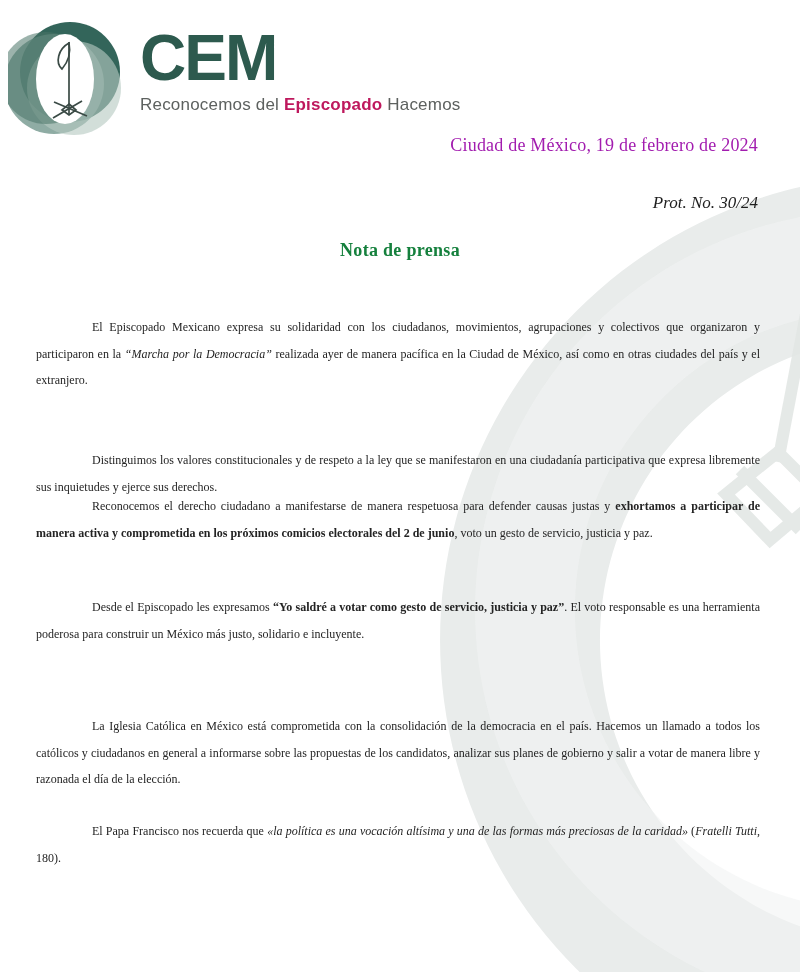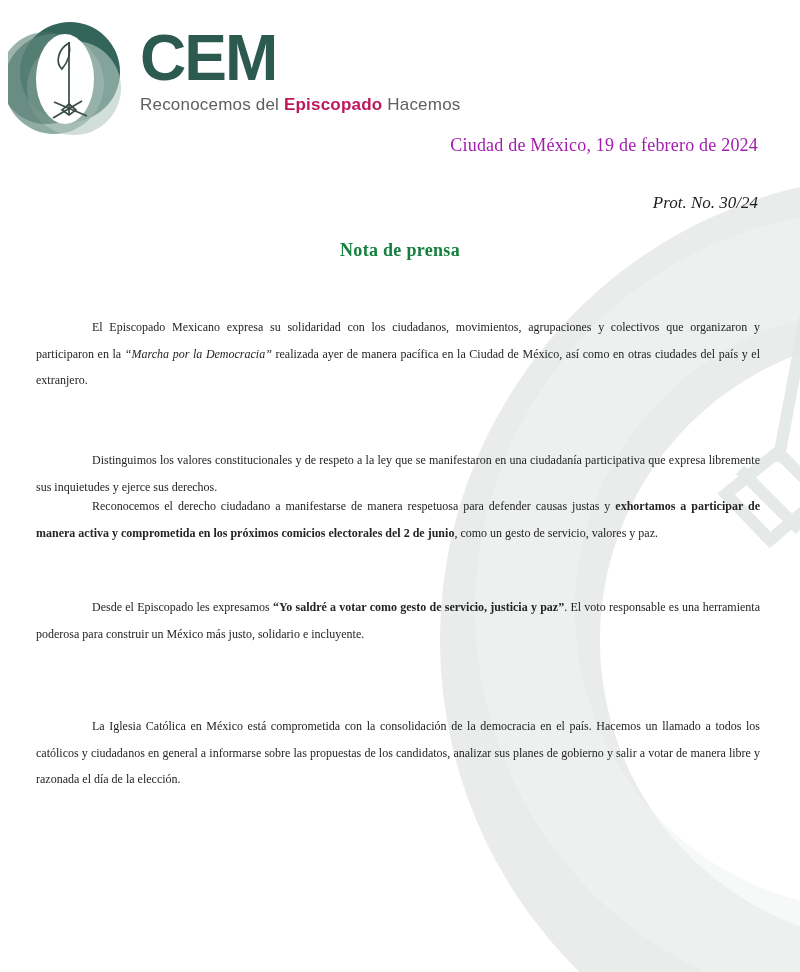--- a/index.html
+++ b/index.html
@@ -91,18 +91,19 @@
   </div>
 
   <div class="dateline">Ciudad de México, 19 de febrero de 2024</div>
   <div class="protocol">Prot. No. 30/24</div>
 
   <h1 class="doc-title">Nota de prensa</h1>
 
   <div class="body-text">
       <p class="para"><span>El Episcopado Mexicano expresa su solidaridad con los ciudadanos, movimientos, agrupaciones y colectivos que organizaron y participaron en la </span><span class="i">“Marcha por la Democracia”</span><span> realizada ayer de manera pacífica en la Ciudad de México, así como en otras ciudades del país y el extranjero.</span></p>
       <p class="para"><span>Distinguimos los valores constitucionales y de respeto a la ley que se manifestaron en una ciudadanía participativa que expresa libremente sus inquietudes y ejerce sus derechos.</span></p>
-      <p class="para"><span>Reconocemos el derecho ciudadano a manifestarse de manera respetuosa para defender causas justas y </span><span class="b">exhortamos a participar de manera activa y comprometida en los próximos comicios electorales del 2 de junio</span><span>, como un gesto de servicio, valores y paz.</span></p>
+      <p class="para"><span>Reconocemos el derecho ciudadano a manifestarse de manera respetuosa para defender causas justas y </span><span class="b">exhortamos a participar de manera activa y comprometida en los próximos comicios electorales del 2 de junio</span><span>, voto un gesto de servicio, justicia y paz.</span></p>
       <p class="para"><span>Desde el Episcopado les expresamos </span><span class="b">“Yo saldré a votar como gesto de servicio, justicia y paz”</span><span>. El voto responsable es una herramienta poderosa para construir un México más justo, solidario e incluyente.</span></p>
       <p class="para"><span>La Iglesia Católica en México está comprometida con la consolidación de la democracia en el país. Hacemos un llamado a todos los católicos y ciudadanos en general a informarse sobre las propuestas de los candidatos, analizar sus planes de gobierno y salir a votar de manera libre y razonada el día de la elección.</span></p>
+      <p class="para"><span>El Papa Francisco nos recuerda que </span><span class="i">«la política es una vocación altísima y una de las formas más preciosas de la caridad»</span><span> (</span><span class="i">Fratelli Tutti</span><span>, 180).</span></p>
     </div>
 
 </div>
 
 </body></html>

